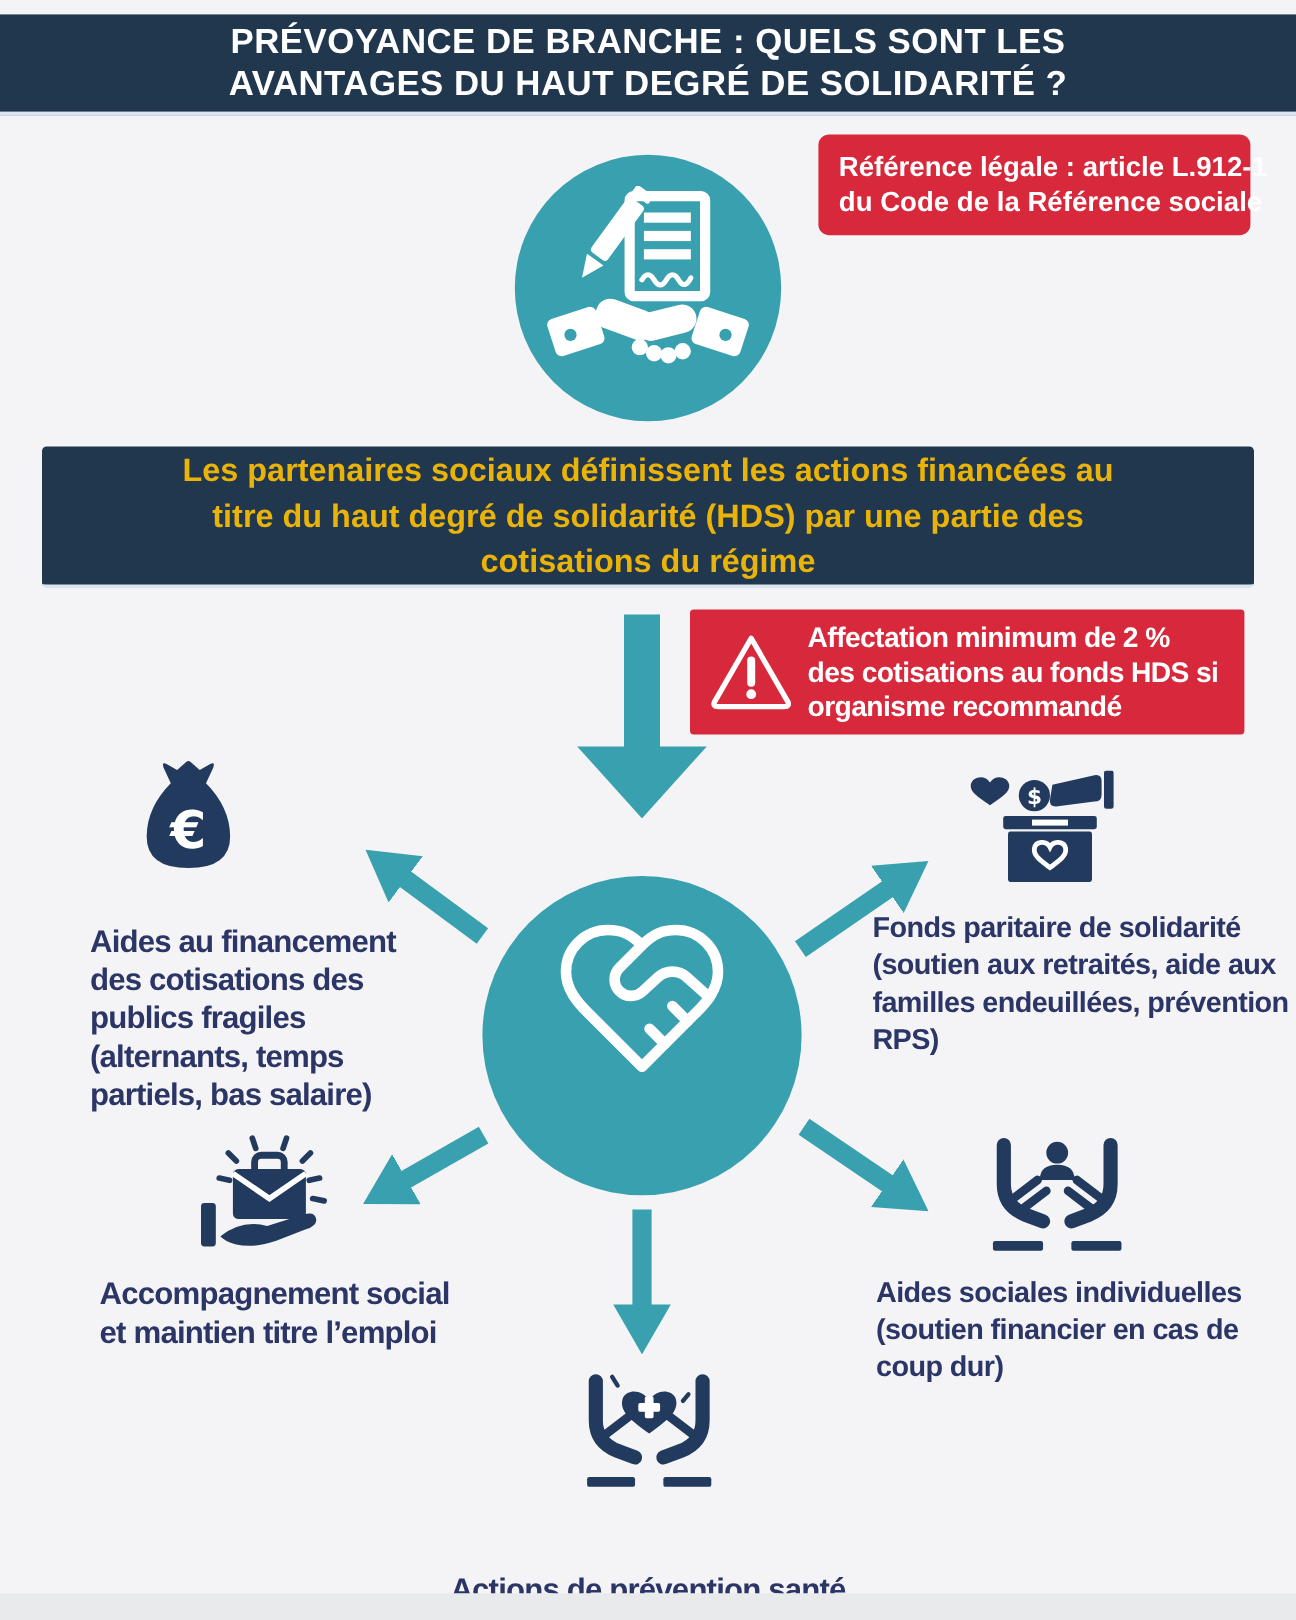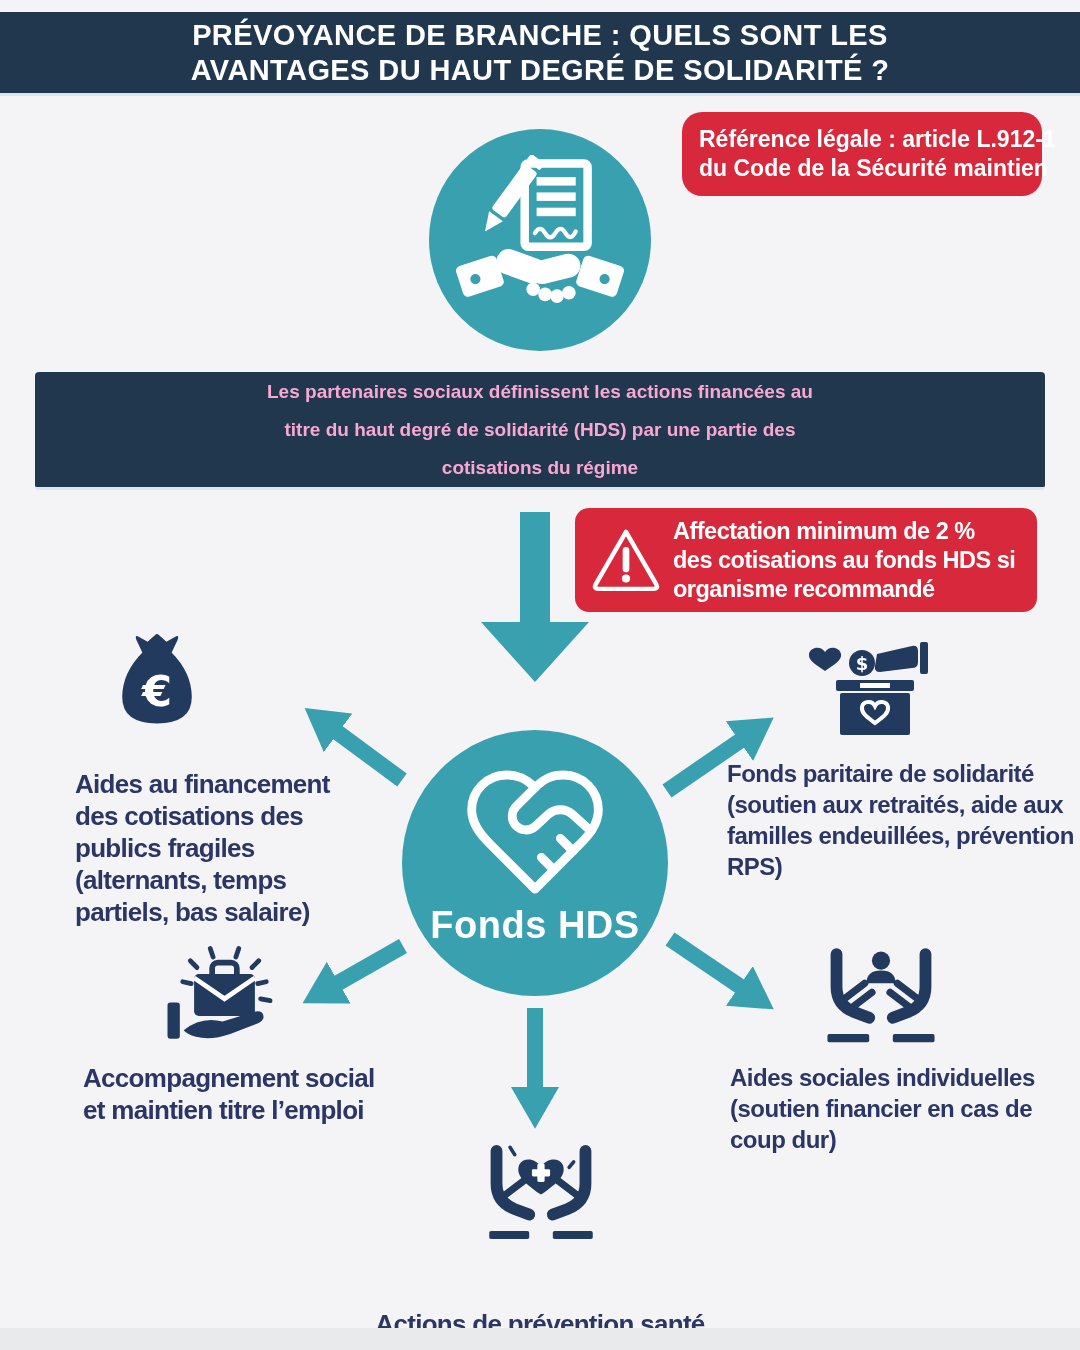--- a/index.html
+++ b/index.html
@@ -12,40 +12,40 @@
   .header-bar{
     position:absolute;top:12px;left:0;width:100%;height:81px;
     background:#21374e;border-bottom:3px solid #d9e6f2;
     display:flex;flex-direction:column;justify-content:center;align-items:center;
     z-index:2;
   }
   .header-line{color:#fff;font-weight:bold;font-size:29px;line-height:35px;letter-spacing:.4px;white-space:nowrap;}
   
   .legal-badge{
     position:absolute;left:682px;top:112px;width:360px;box-sizing:border-box;
-    background:#d8293c;border-radius:20px;padding:13px 17px;z-index:2;
+    background:#d8293c;border-radius:9px;padding:13px 17px;z-index:2;
   }
   .legal-line{color:#fff;font-weight:bold;font-size:23px;line-height:29px;white-space:nowrap;}
   
   .intro-circle{
     position:absolute;left:429px;top:129px;width:222px;height:222px;border-radius:50%;
     background:#38a0ae;z-index:2;display:flex;align-items:center;justify-content:center;
   }
   .intro-circle svg{width:170px;height:170px;}
   
   .banner{
     position:absolute;left:35px;top:372px;width:1010px;height:118px;box-sizing:border-box;
     background:#21374e;border-radius:4px;border-bottom:3px solid #d9e6f2;
     display:flex;flex-direction:column;justify-content:center;align-items:center;z-index:2;
   }
-  .banner-line{color:#f9a8d4;font-weight:bold;font-size:19px;line-height:38px;white-space:nowrap;}
+  .banner-line{color:#eab308;font-weight:bold;font-size:27px;line-height:38px;white-space:nowrap;}
   
   .warning-box{
     position:absolute;left:575px;top:508px;width:462px;height:104px;box-sizing:border-box;
-    background:#d8293c;border-radius:14px;display:flex;align-items:center;z-index:2;padding:0 8px 0 14px;
+    background:#d8293c;border-radius:3px;display:flex;align-items:center;z-index:2;padding:0 8px 0 14px;
   }
   .warning-box svg{width:74px;height:74px;flex:0 0 74px;}
   .warning-text{margin-left:10px;}
   .warning-line{color:#fff;font-weight:bold;font-size:23.5px;line-height:29px;letter-spacing:-.5px;white-space:nowrap;}
   
   .hub-circle{
     position:absolute;left:402px;top:730px;width:266px;height:266px;border-radius:50%;
     background:#38a0ae;z-index:2;display:flex;flex-direction:column;align-items:center;
   }
   .hub-circle svg{width:152px;height:152px;margin-top:26px;}
@@ -66,21 +66,21 @@
 
 <div class="page">
 
   <div class="header-bar">
     <div class="header-line">PRÉVOYANCE DE BRANCHE : QUELS SONT LES</div>
     <div class="header-line">AVANTAGES DU HAUT DEGRÉ DE SOLIDARITÉ ?</div>
   </div>
 
   <div class="legal-badge">
     <div class="legal-line">Référence légale : article L.912-1</div>
-    <div class="legal-line">du Code de la Sécurité maintien</div>
+    <div class="legal-line">du Code de la Référence sociale</div>
   </div>
 
   <div class="intro-circle">
     <svg viewBox="0 0 100 100">
       <rect x="41" y="5" width="37" height="49" rx="2" fill="none" stroke="#fff" stroke-width="5"></rect>
       <rect x="48" y="13" width="23" height="5" fill="#fff"></rect>
       <rect x="48" y="22" width="23" height="5" fill="#fff"></rect>
       <rect x="48" y="31" width="23" height="5" fill="#fff"></rect>
       <path d="M47 46 q3 -5 6 0 t6 0 t6 0 t6 -1" fill="none" stroke="#fff" stroke-width="2.5" stroke-linecap="round"></path>
       <g transform="rotate(36 30 28)">
@@ -139,21 +139,20 @@
     <line x1="535" y1="1008" x2="535" y2="1112" stroke="#38a0ae" stroke-width="16" marker-end="url(#ah)"></line>
   </svg>
 
   <div class="hub-circle">
     <svg viewBox="0 0 24 24" fill="none" stroke="#fff" stroke-width="1.4" stroke-linecap="round" stroke-linejoin="round">
       <path d="M19 14c1.49-1.46 3-3.21 3-5.5A5.5 5.5 0 0 0 16.5 3c-1.76 0-3 .5-4.5 2-1.5-1.5-2.74-2-4.5-2A5.5 5.5 0 0 0 2 8.5c0 2.3 1.5 4.05 3 5.5l7 7Z"></path>
       <path d="M12 5 9.04 7.96a2.17 2.17 0 0 0 0 3.08c.82.82 2.13.85 3 .07l2.07-1.9a2.82 2.82 0 0 1 3.79 0l2.96 2.66"></path>
       <path d="m18 15-2-2"></path>
         <path d="m15 18-2-2"></path>
     </svg>
-    <div class="hub-label">Fonds HDS</div>
   </div>
 
   <svg class="b-icon" style="left:110px;top:628px;width:94px;height:110px;" viewBox="0 0 100 110">
     <path d="M35 24 L28 9 Q26 3 31 6 L40 11 L48 4 Q50 2 52 4 L60 11 L69 6 Q74 3 72 9 L65 24 Z" fill="#223a5e"></path>
     <path d="M35 22 Q13 44 13 70 Q13 98 50 98 Q87 98 87 70 Q87 44 65 22 Z" fill="#223a5e"></path>
     <text x="50" y="80" text-anchor="middle" font-family="DejaVu Sans, sans-serif" font-size="46" font-weight="bold" fill="#fff">€</text>
   </svg>
   <div class="b-label" style="left:35px;top:768px;width:300px;margin-left:40px;">Aides au financement des cotisations des publics fragiles (alternants, temps partiels, bas salaire)</div>
 
   <svg class="b-icon" style="left:800px;top:642px;width:140px;height:100px;" viewBox="0 0 140 100">

